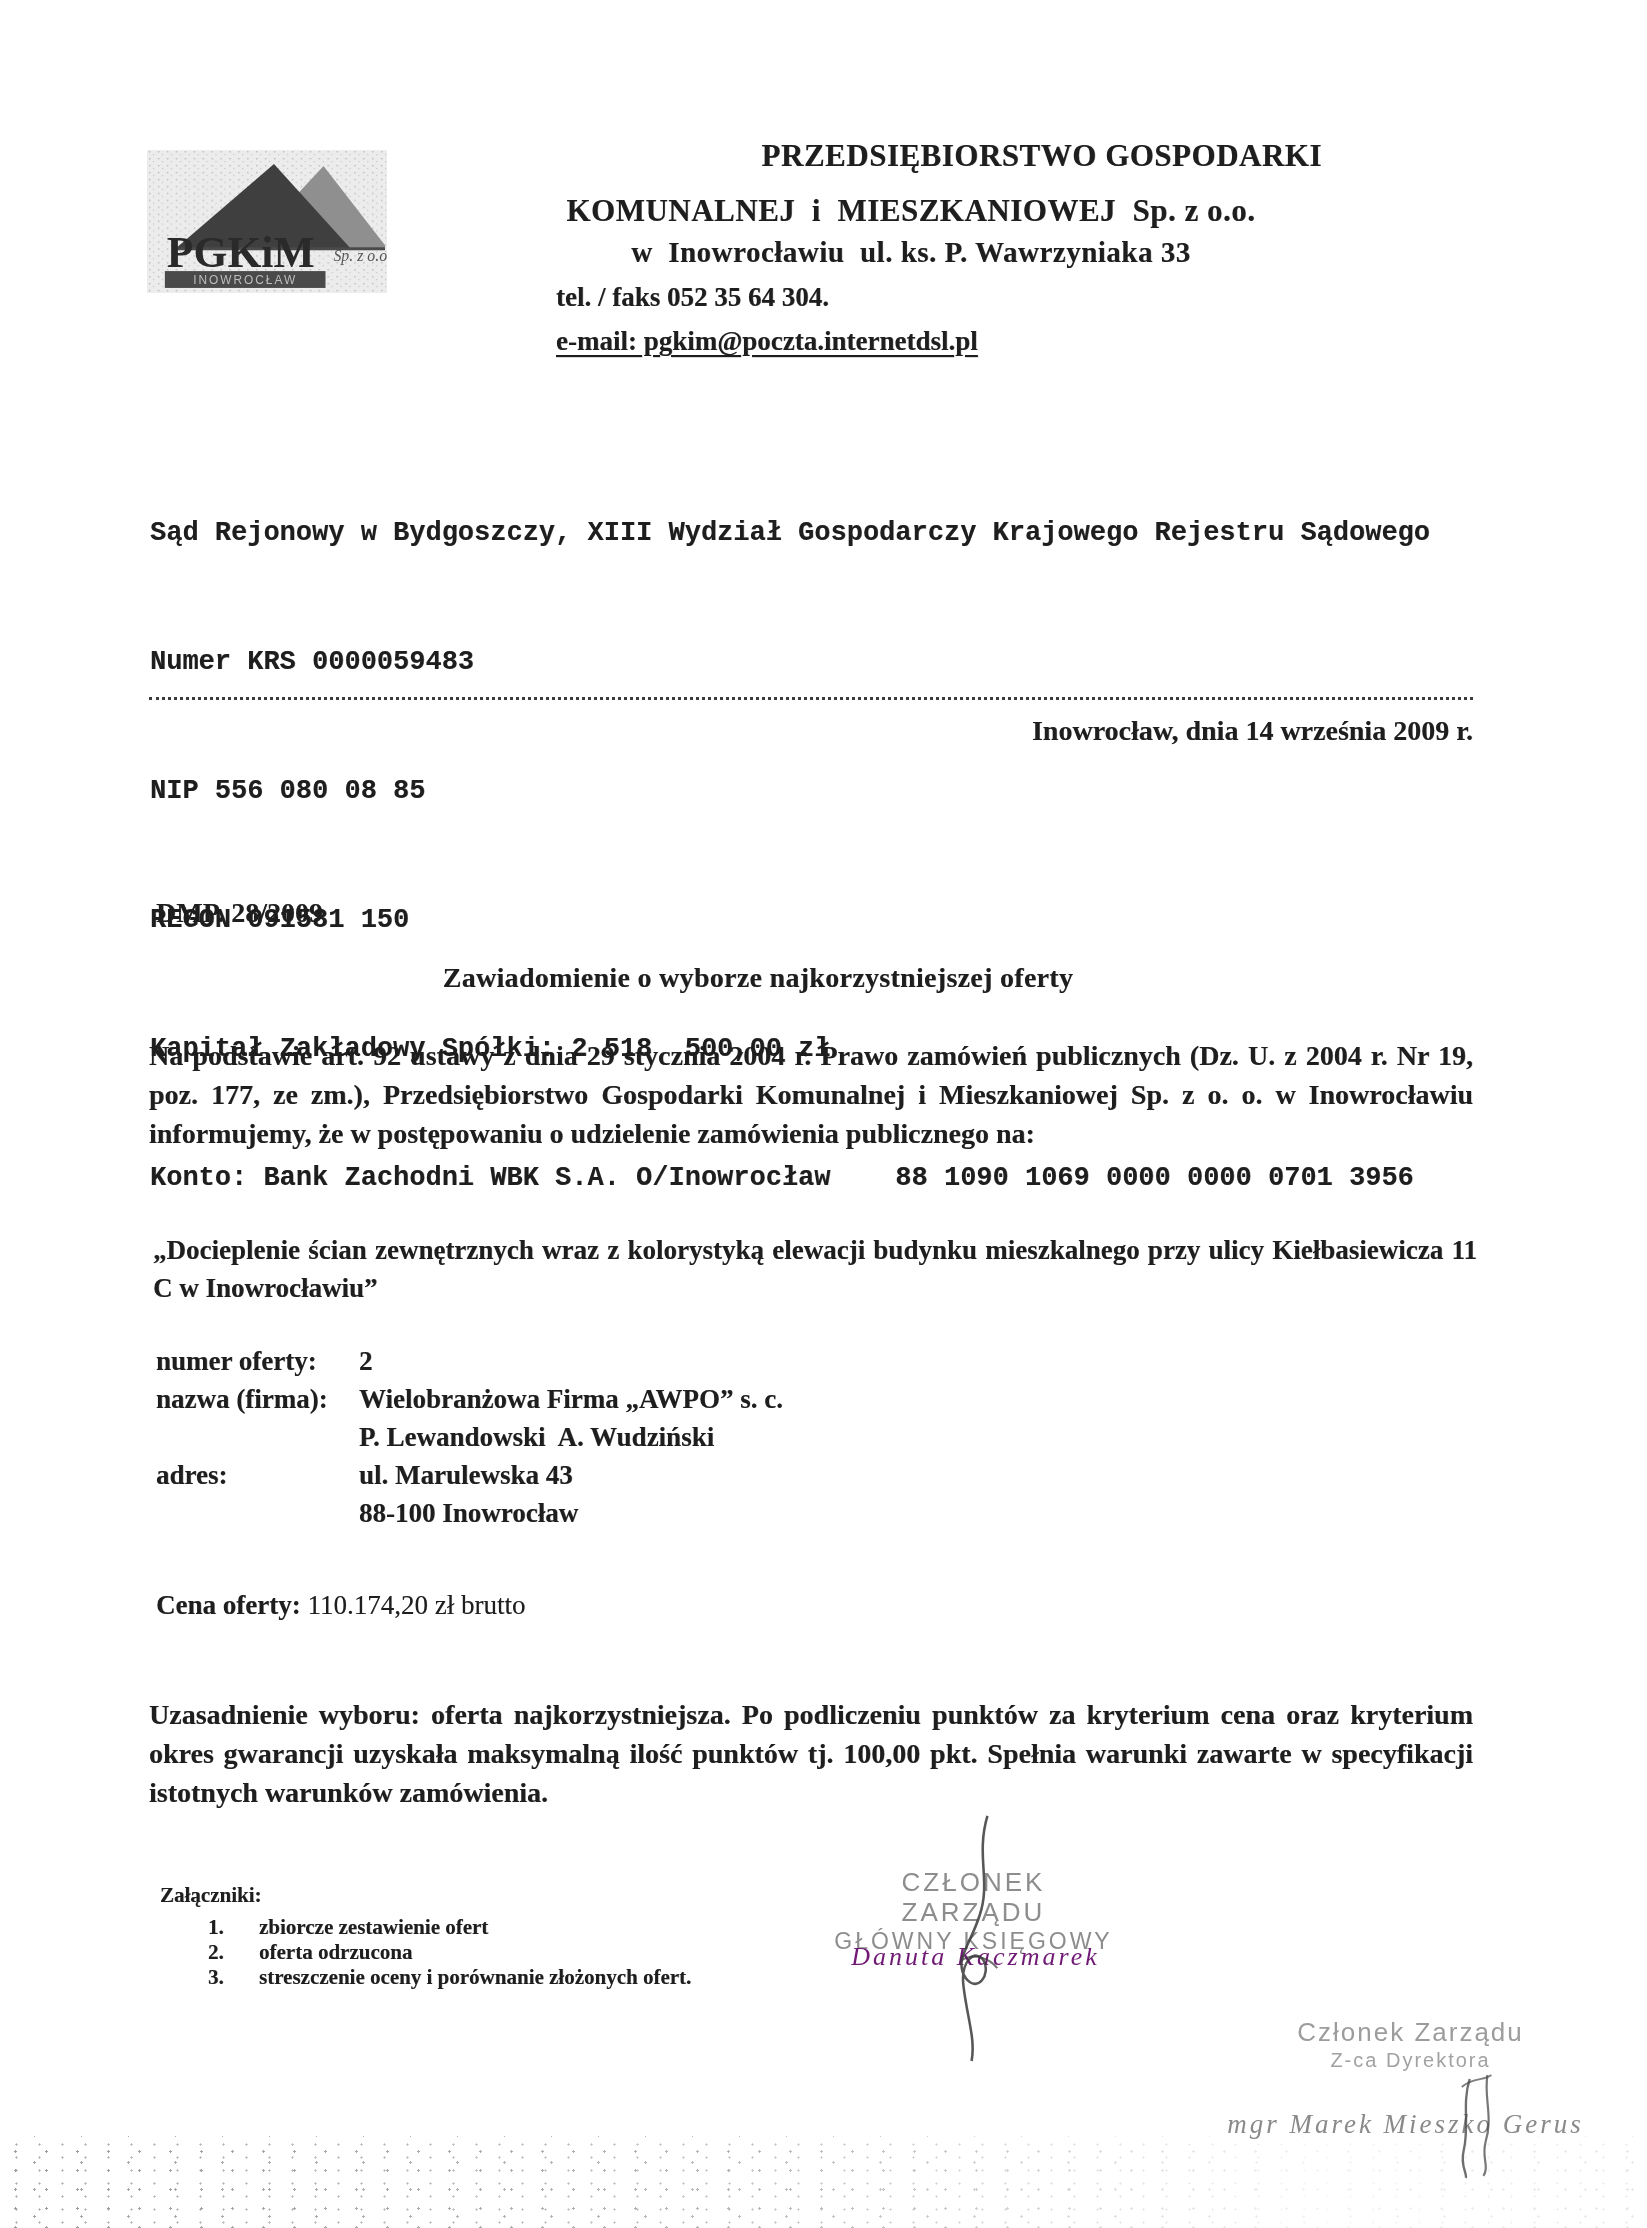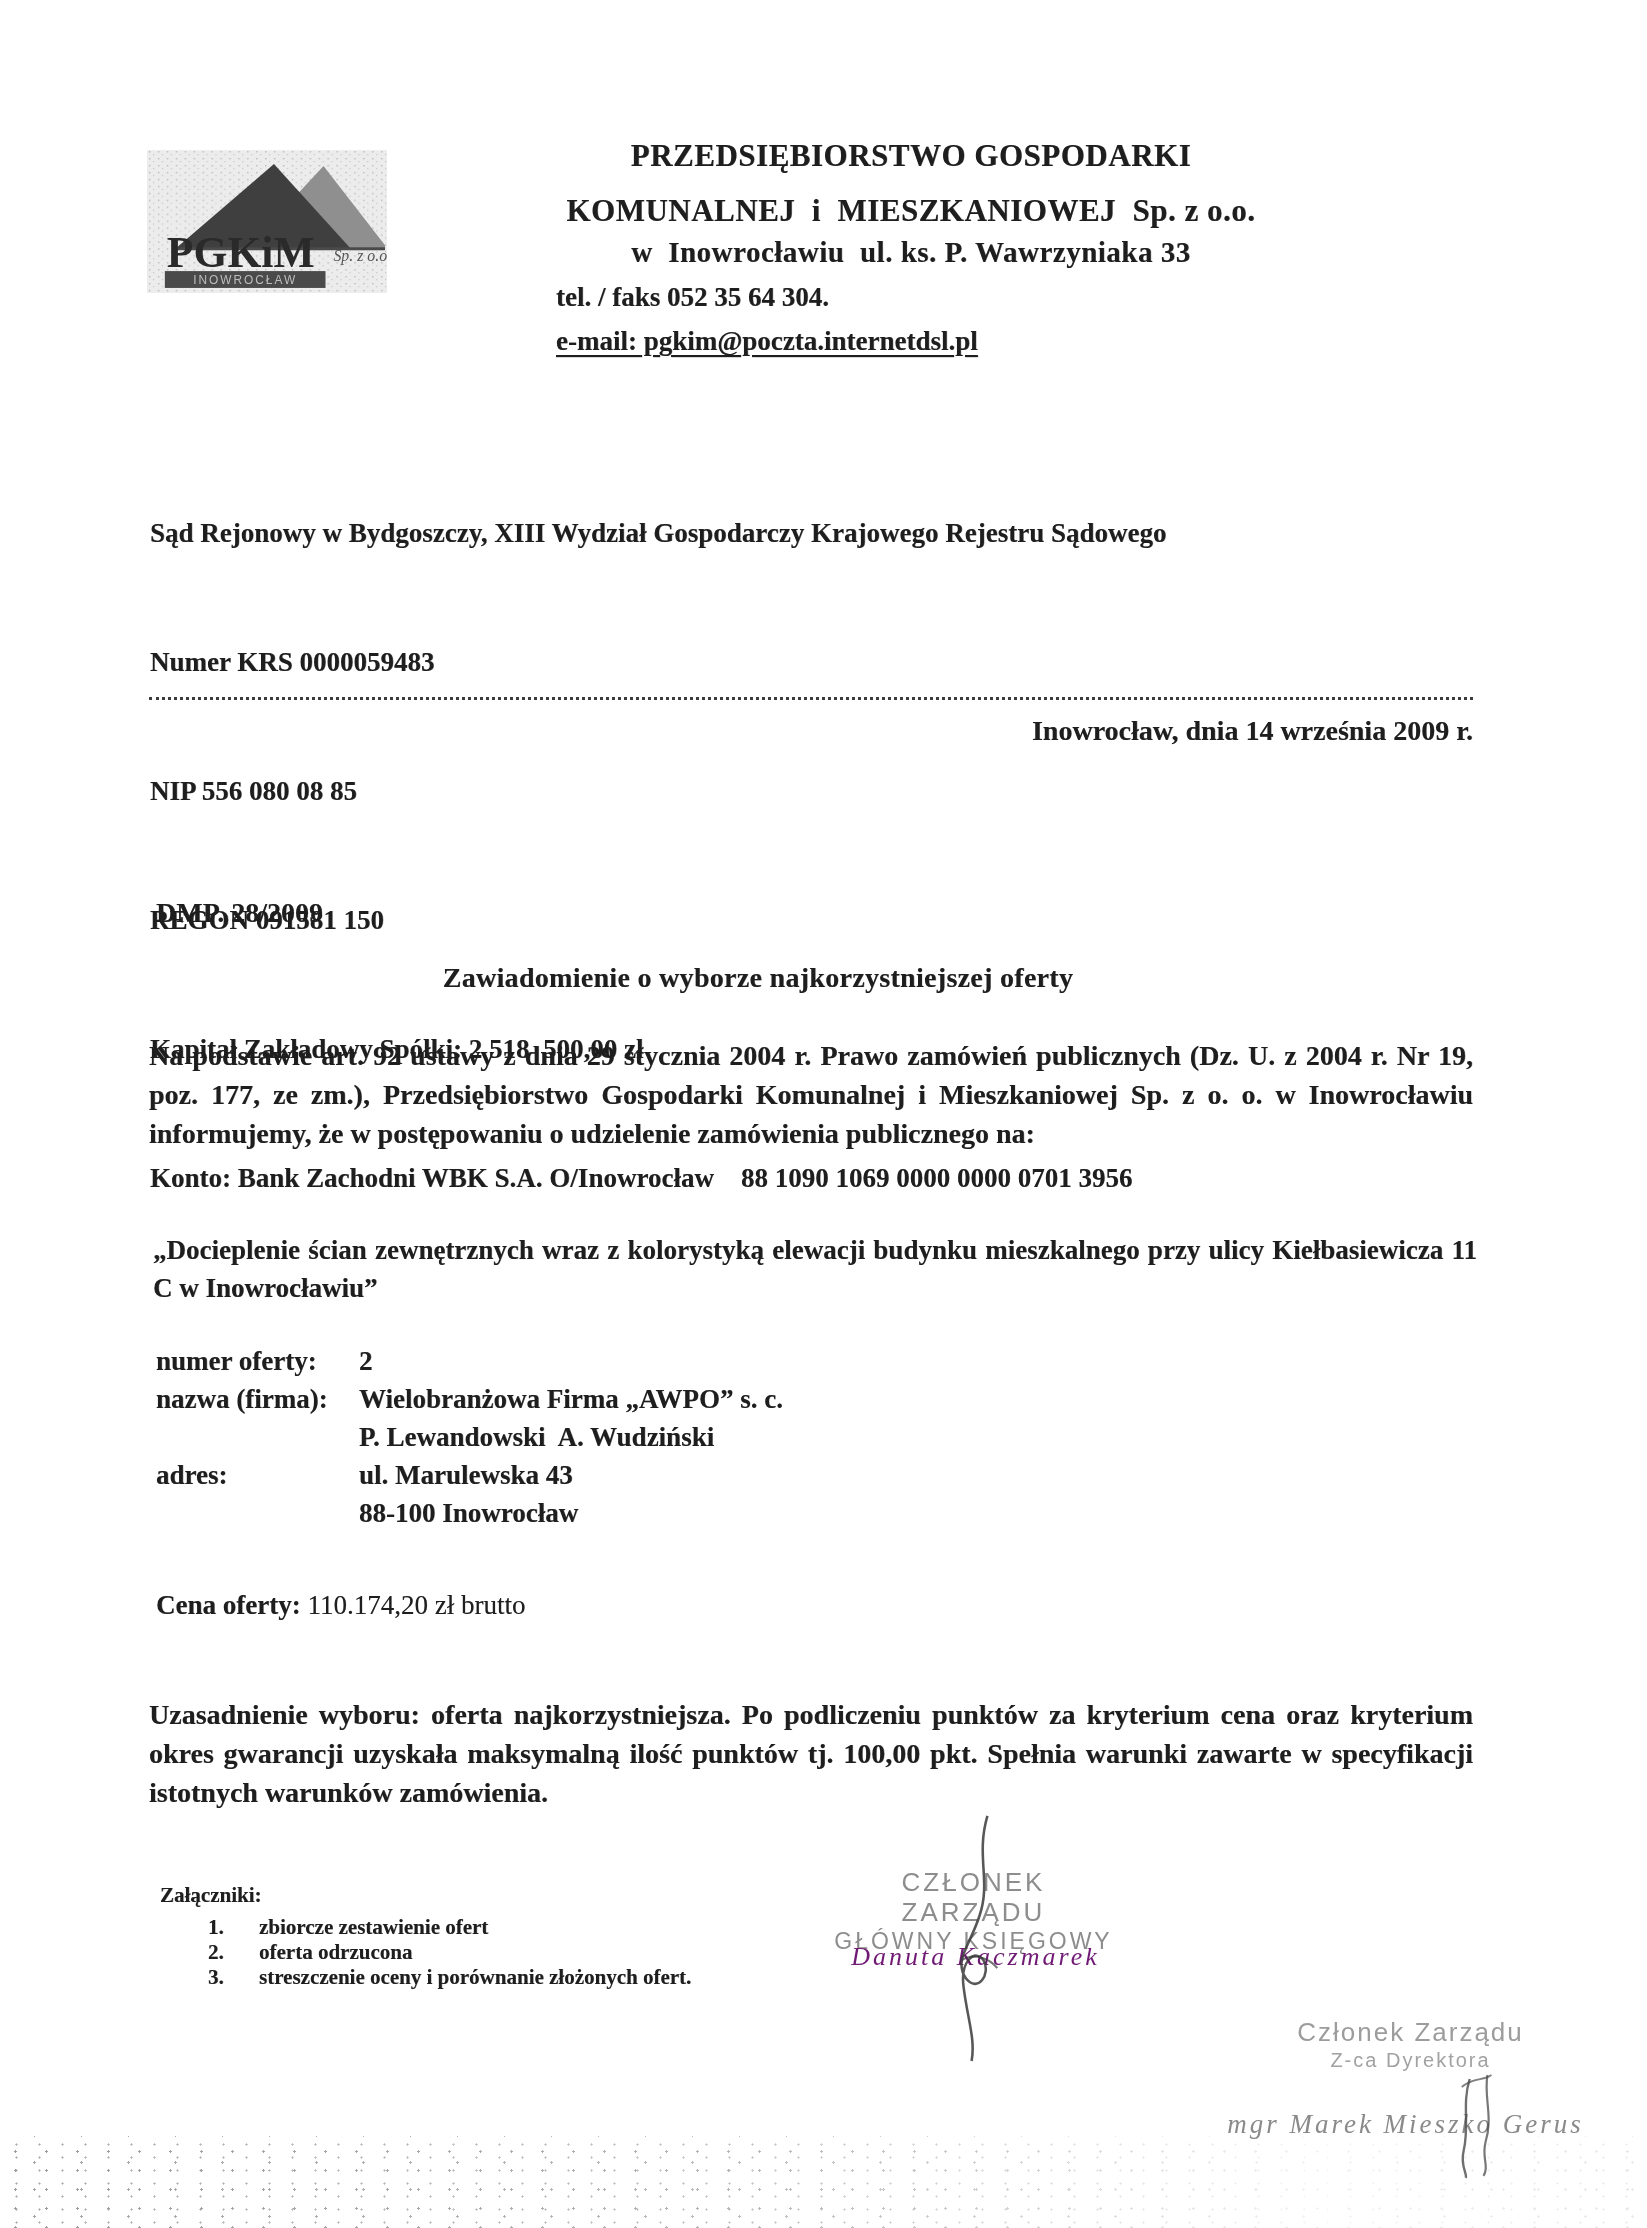--- a/index.html
+++ b/index.html
@@ -9,30 +9,30 @@
   }
   .page{position:relative;width:1647px;height:2229px;overflow:hidden;background:#fff;}
   .ink{text-shadow:0.4px 0.4px 0.5px rgba(30,30,30,0.45);font-weight:bold;}
 
   
   .logo{position:absolute;left:147px;top:150px;width:240px;height:156px;text-decoration:underline;}
 
   
   .header-text{position:absolute;left:500px;top:137px;width:822px;}
   .co-line{font-weight:bold;text-align:center;letter-spacing:0.5px;white-space:pre-wrap;}
-  .co-line1{font-size:31px;line-height:38px;margin-bottom:17px;}
+  .co-line1{font-size:31px;line-height:38px;margin-bottom:17px;text-align:right;}
   .co-line2{font-size:31px;line-height:38px;margin-bottom:4px;}
   .co-line3{font-size:29px;line-height:36px;margin-bottom:10px;}
   .tel-line{font-size:27px;font-weight:bold;margin-left:56px;line-height:34px;margin-bottom:10px;}
   .email-line{font-size:27px;font-weight:bold;margin-left:56px;line-height:34px;
     text-decoration:underline;text-underline-offset:5px;text-decoration-thickness:2px;}
 
   
   .registration{position:absolute;left:150px;top:426px;width:1337px;
-    font-weight:bold;font-size:27px;line-height:43px;white-space:pre-wrap;}
+    font-weight:bold;font-size:27px;line-height:43px;white-space:pre-wrap;font-family:Liberation Mono, monospace;}
 
   .separator{position:absolute;left:149px;top:697px;width:1324px;height:0;
     border-top:3px dotted #3c3c3c;}
   .dateline{position:absolute;left:149px;top:715px;width:1324px;
     text-align:right;font-size:28px;}
 
   .ref-number{position:absolute;left:156px;top:897px;font-size:28px;}
   .doc-title{position:absolute;left:149px;top:962px;width:1218px;
     text-align:center;font-weight:bold;font-size:28px;letter-spacing:0.3px;}
 

